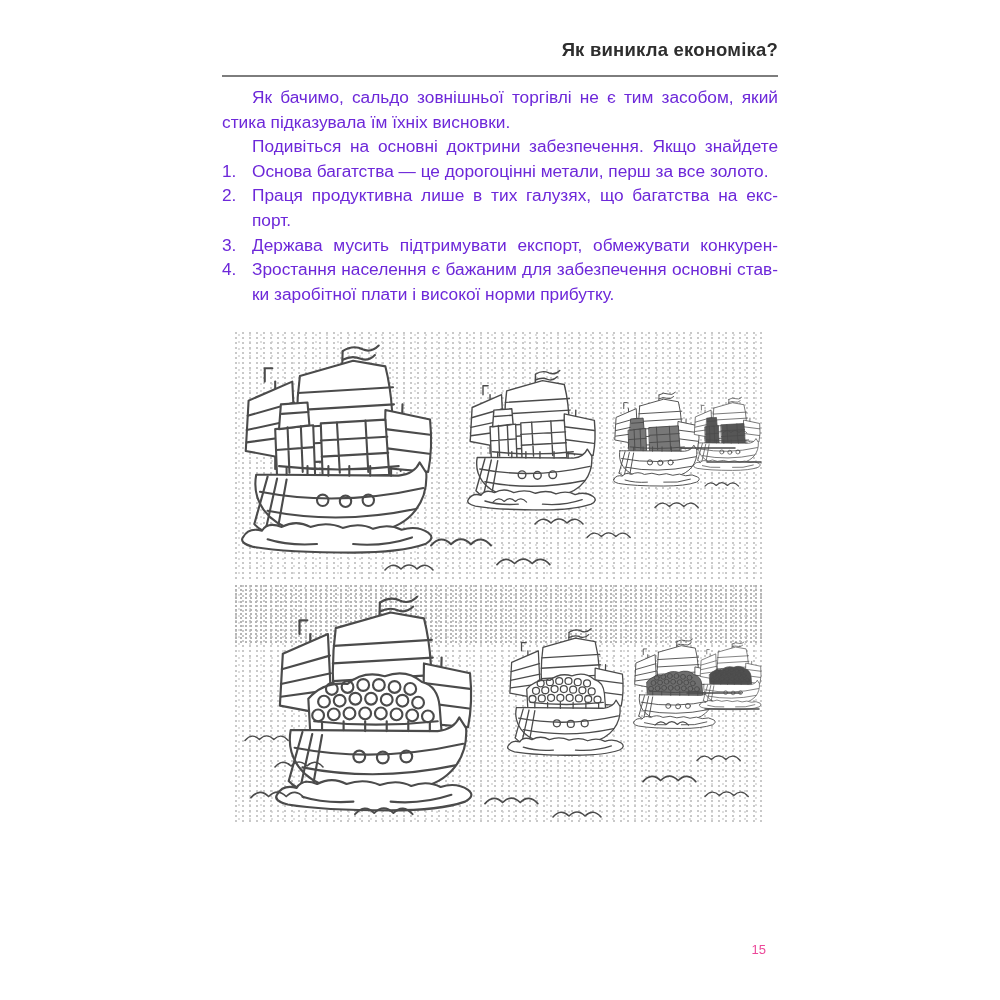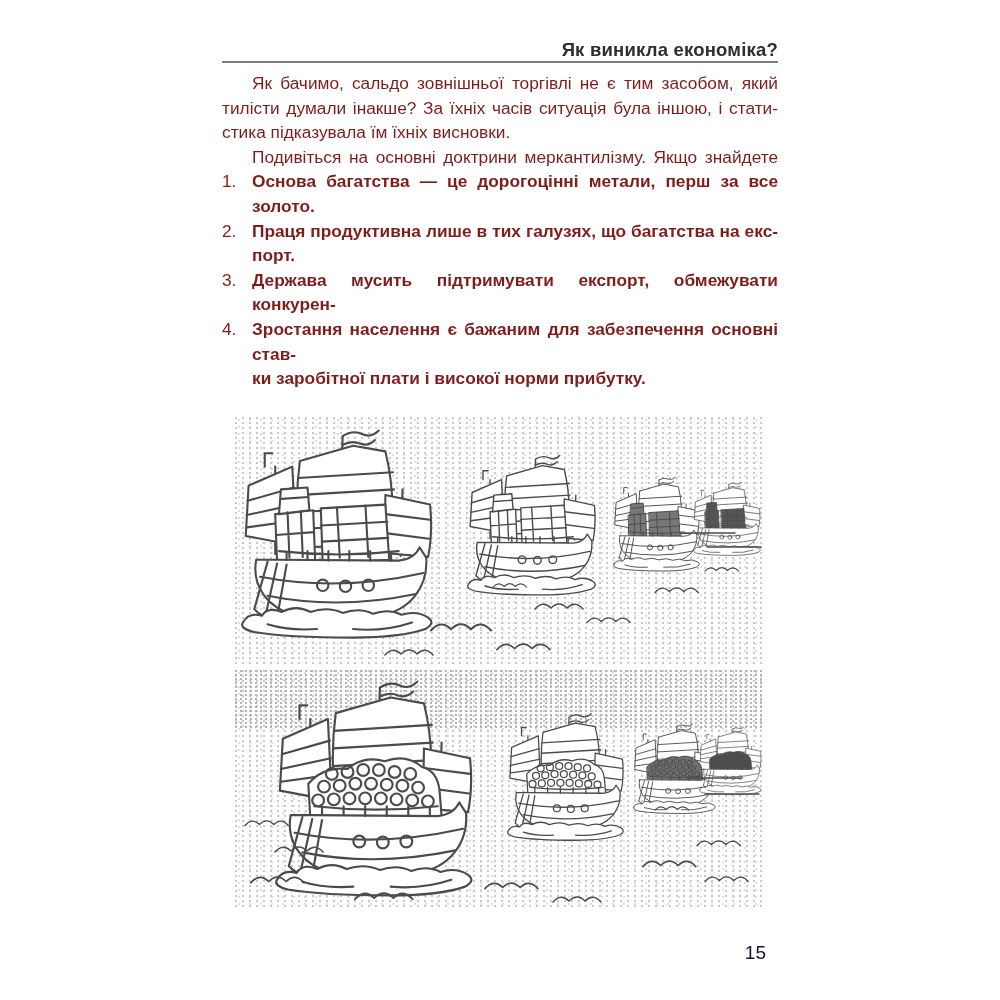--- a/index.html
+++ b/index.html
@@ -1,41 +1,41 @@
 <!DOCTYPE html>
 <html><head>
 <meta charset="utf-8">
 <style>
   html,body{margin:0;padding:0;background:#ffffff;}
   .page{position:relative;width:1000px;height:1000px;background:#ffffff;
         font-family:"Liberation Sans",sans-serif;color:#3a3a3a;overflow:hidden;}
   .content{position:absolute;left:222px;top:40px;width:556px;}
   .running-head{text-align:right;font-weight:bold;font-size:18.5px;line-height:20px;
-                color:#2e2e2e;padding-bottom:1px;letter-spacing:0.2px;}
+                color:#2e2e2e;padding-bottom:15px;letter-spacing:0.2px;}
   .head-rule{border-bottom:2px solid #7d7d7d;height:0;}
-  .body-text{margin-top:8px;font-size:17.3px;line-height:24.6px;color:#7f1d1d;}
+  .body-text{margin-top:8px;font-size:17.3px;line-height:24.6px;color:#6d28d9;}
   .tl{text-align:justify;text-align-last:justify;}
   .tl.last{text-align:justify;text-align-last:auto;}
   .tl.indent{text-indent:30px;}
   .doctrine{display:flex;}
   .doctrine .num{flex:0 0 30px;width:30px;}
-  .doctrine .itext{flex:1;min-width:0;font-weight:bold;}
+  .doctrine .itext{flex:1;min-width:0;}
   .illo{position:relative;width:530px;margin:0 0 0 13px;padding:0;
         background-image:
           radial-gradient(circle at 1px 1px,#c9c9c9 0.9px,rgba(0,0,0,0) 1.1px),
           radial-gradient(circle at 4px 3px,#dedede 0.8px,rgba(0,0,0,0) 1px);
         background-size:7px 5px,11px 7px;}
   .illo.first{margin-top:26px;height:247px;}
   .illo.second{margin-top:6px;height:239px;}
   .illo.second::before{content:"";position:absolute;left:0;right:0;top:0;height:58px;
         background-image:radial-gradient(circle at 1px 1px,#b5b5b5 1px,rgba(0,0,0,0) 1.2px);
         background-size:5px 4px;}
   .illo svg{position:relative;display:block;}
   .page-number{position:absolute;left:222px;top:942px;width:556px;text-align:right;
-        padding-right:12px;box-sizing:border-box;font-size:19px;color:#0f172a;}
+        padding-right:12px;box-sizing:border-box;font-size:13px;color:#ec4899;}
   .defs-holder{position:absolute;width:0;height:0;overflow:hidden;}
 </style>
 </head>
 <body>
 
 <svg class="defs-holder" aria-hidden="true">
   <defs>
     <g id="junk-top" fill="none">
       <path d="M107,16 L103,148"></path>
       <path d="M36,48 L36,140"></path>
@@ -108,26 +108,25 @@
 <div class="page">
   <div class="content">
 
     <div class="running-head">Як виникла економіка?</div>
     <div class="head-rule"></div>
 
     <div class="body-text">
 
       <div class="para">
         <div class="tl indent">Як бачимо, сальдо зовнішньої торгівлі не є тим засобом, який</div>
-        <div class="tl">тилісти думали інакше? За їхніх часів ситуація була іншою, і стати-</div>
         <div class="tl last">стика підказувала їм їхніх висновки.</div>
       </div>
 
       <div class="para">
-        <div class="tl indent">Подивіться на основні доктрини меркантилізму. Якщо знайдете</div>
+        <div class="tl indent">Подивіться на основні доктрини забезпечення. Якщо знайдете</div>
       </div>
 
       <div class="doctrine-list">
         <div class="doctrine">
           <span class="num">1.</span>
           <div class="itext">
             <div class="tl last">Основа багатства — це дорогоцінні метали, перш за все золото.</div>
           </div>
         </div>
         <div class="doctrine">

